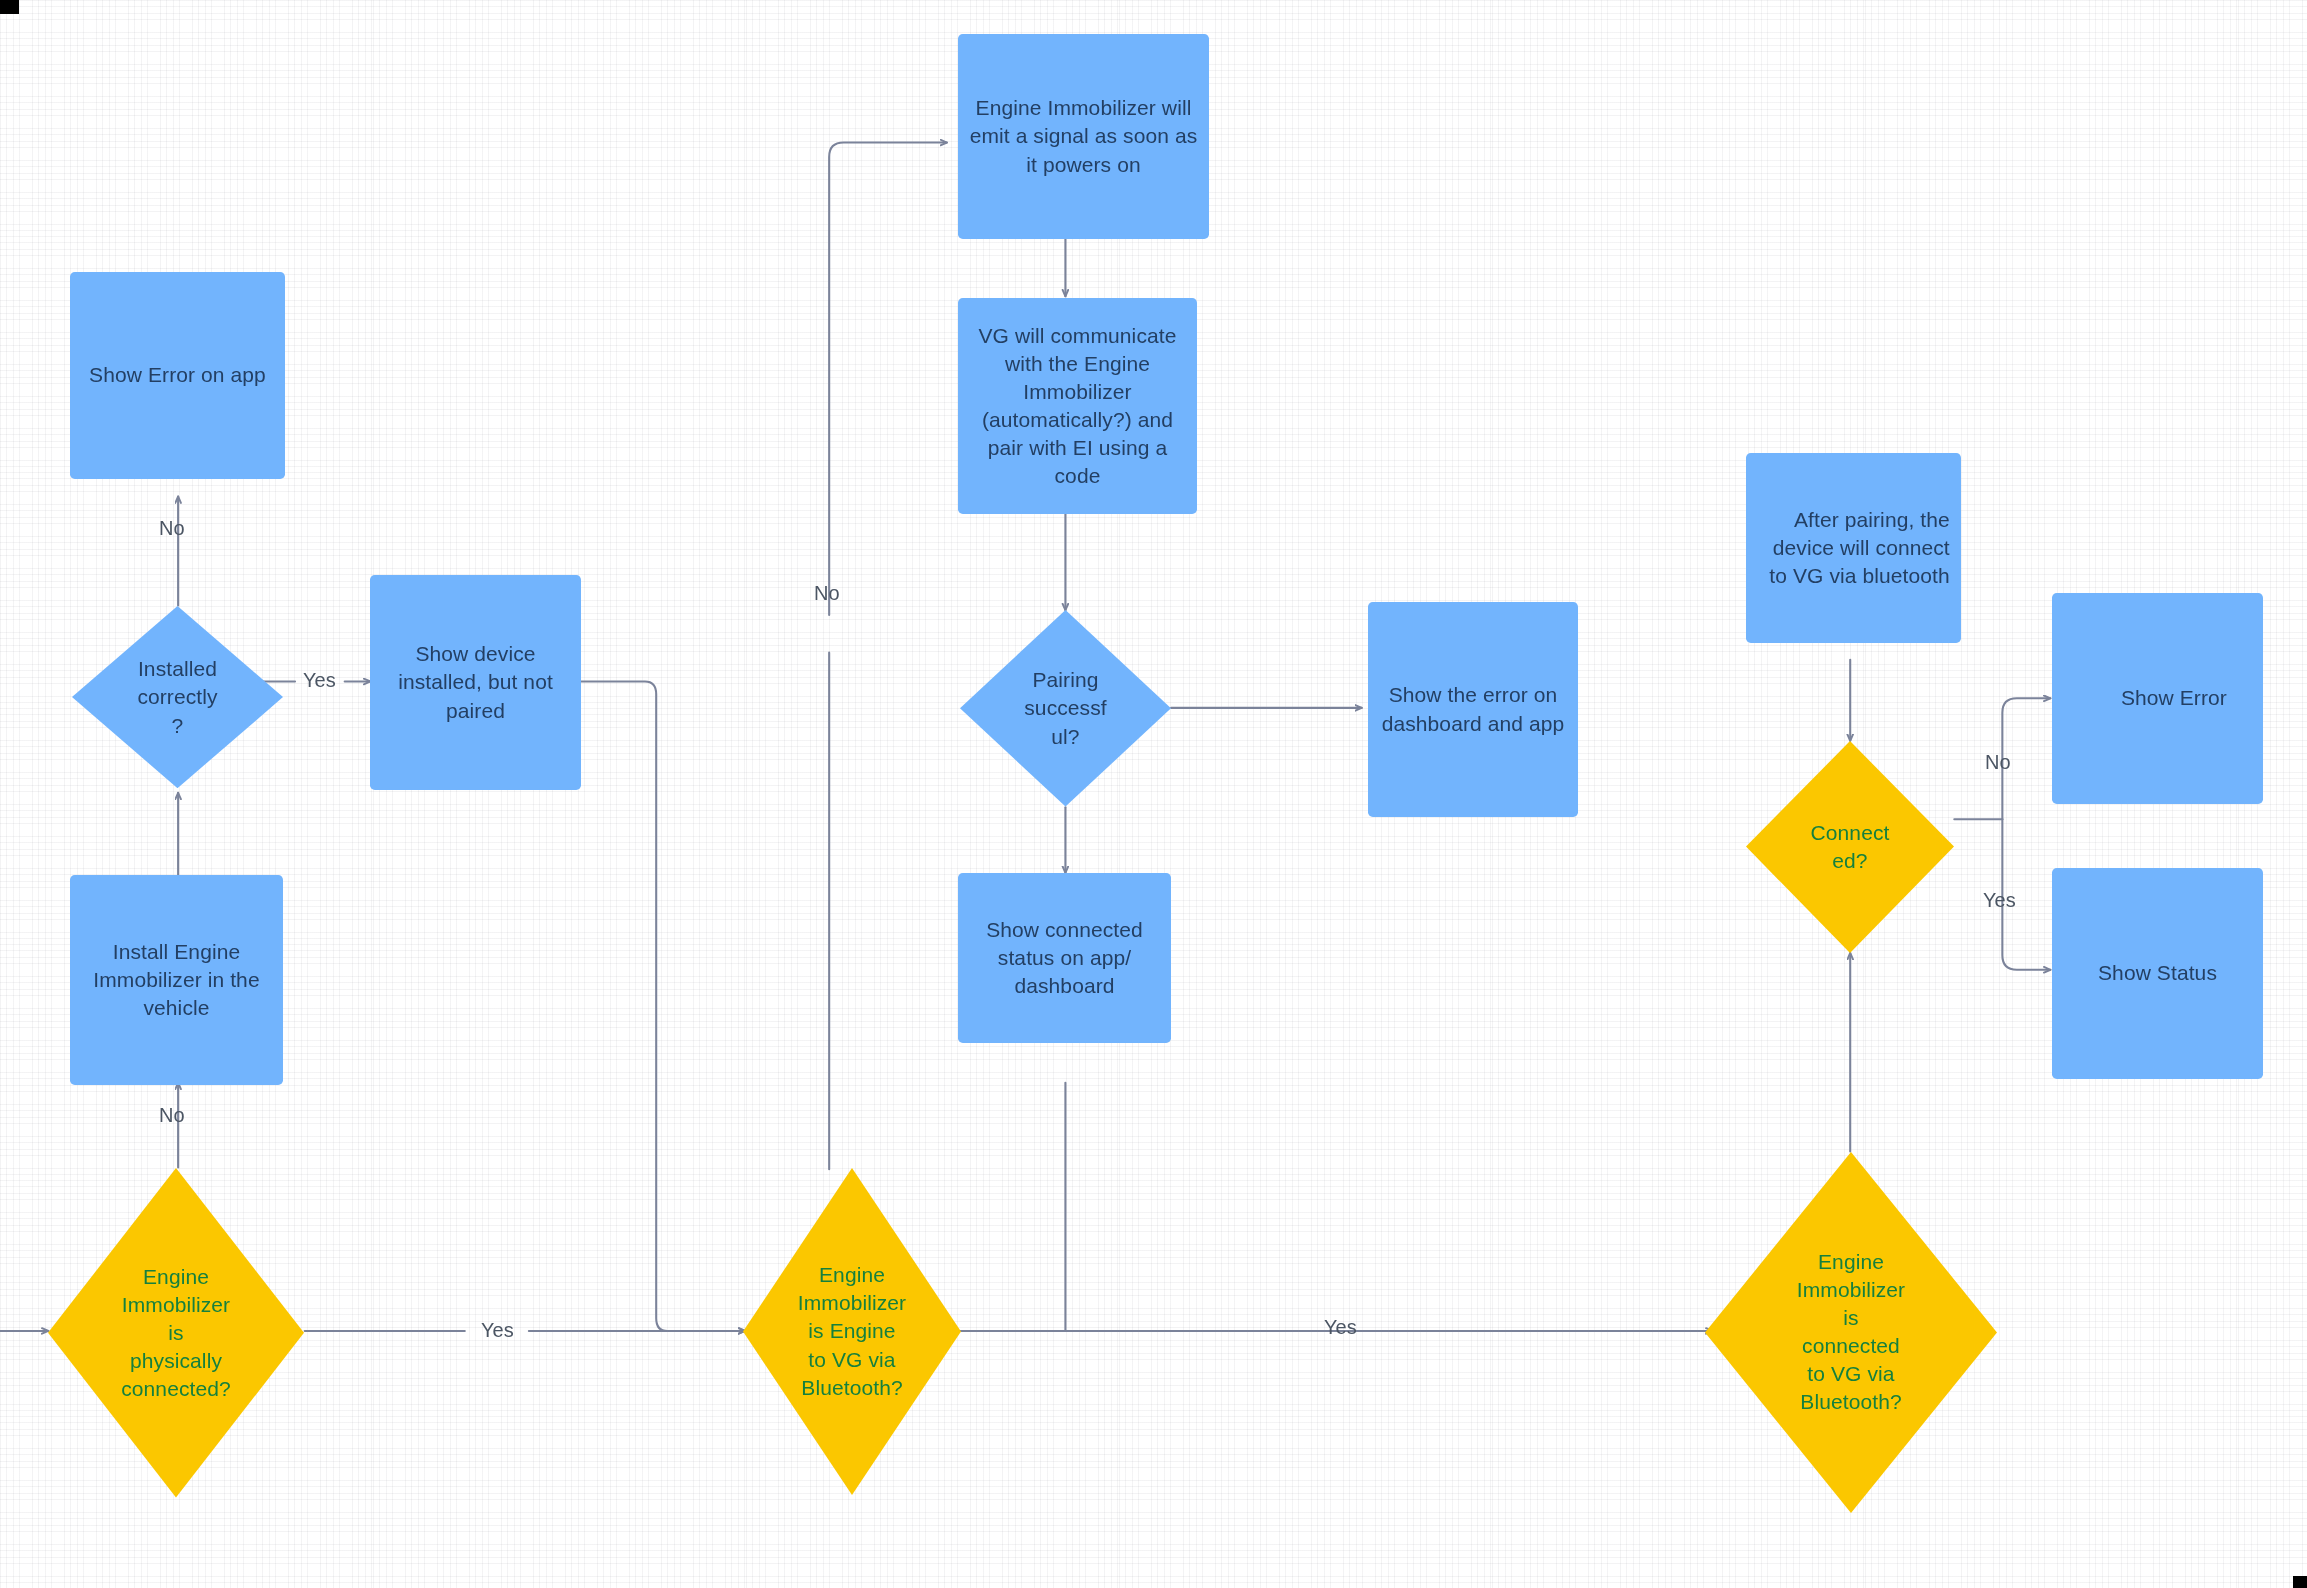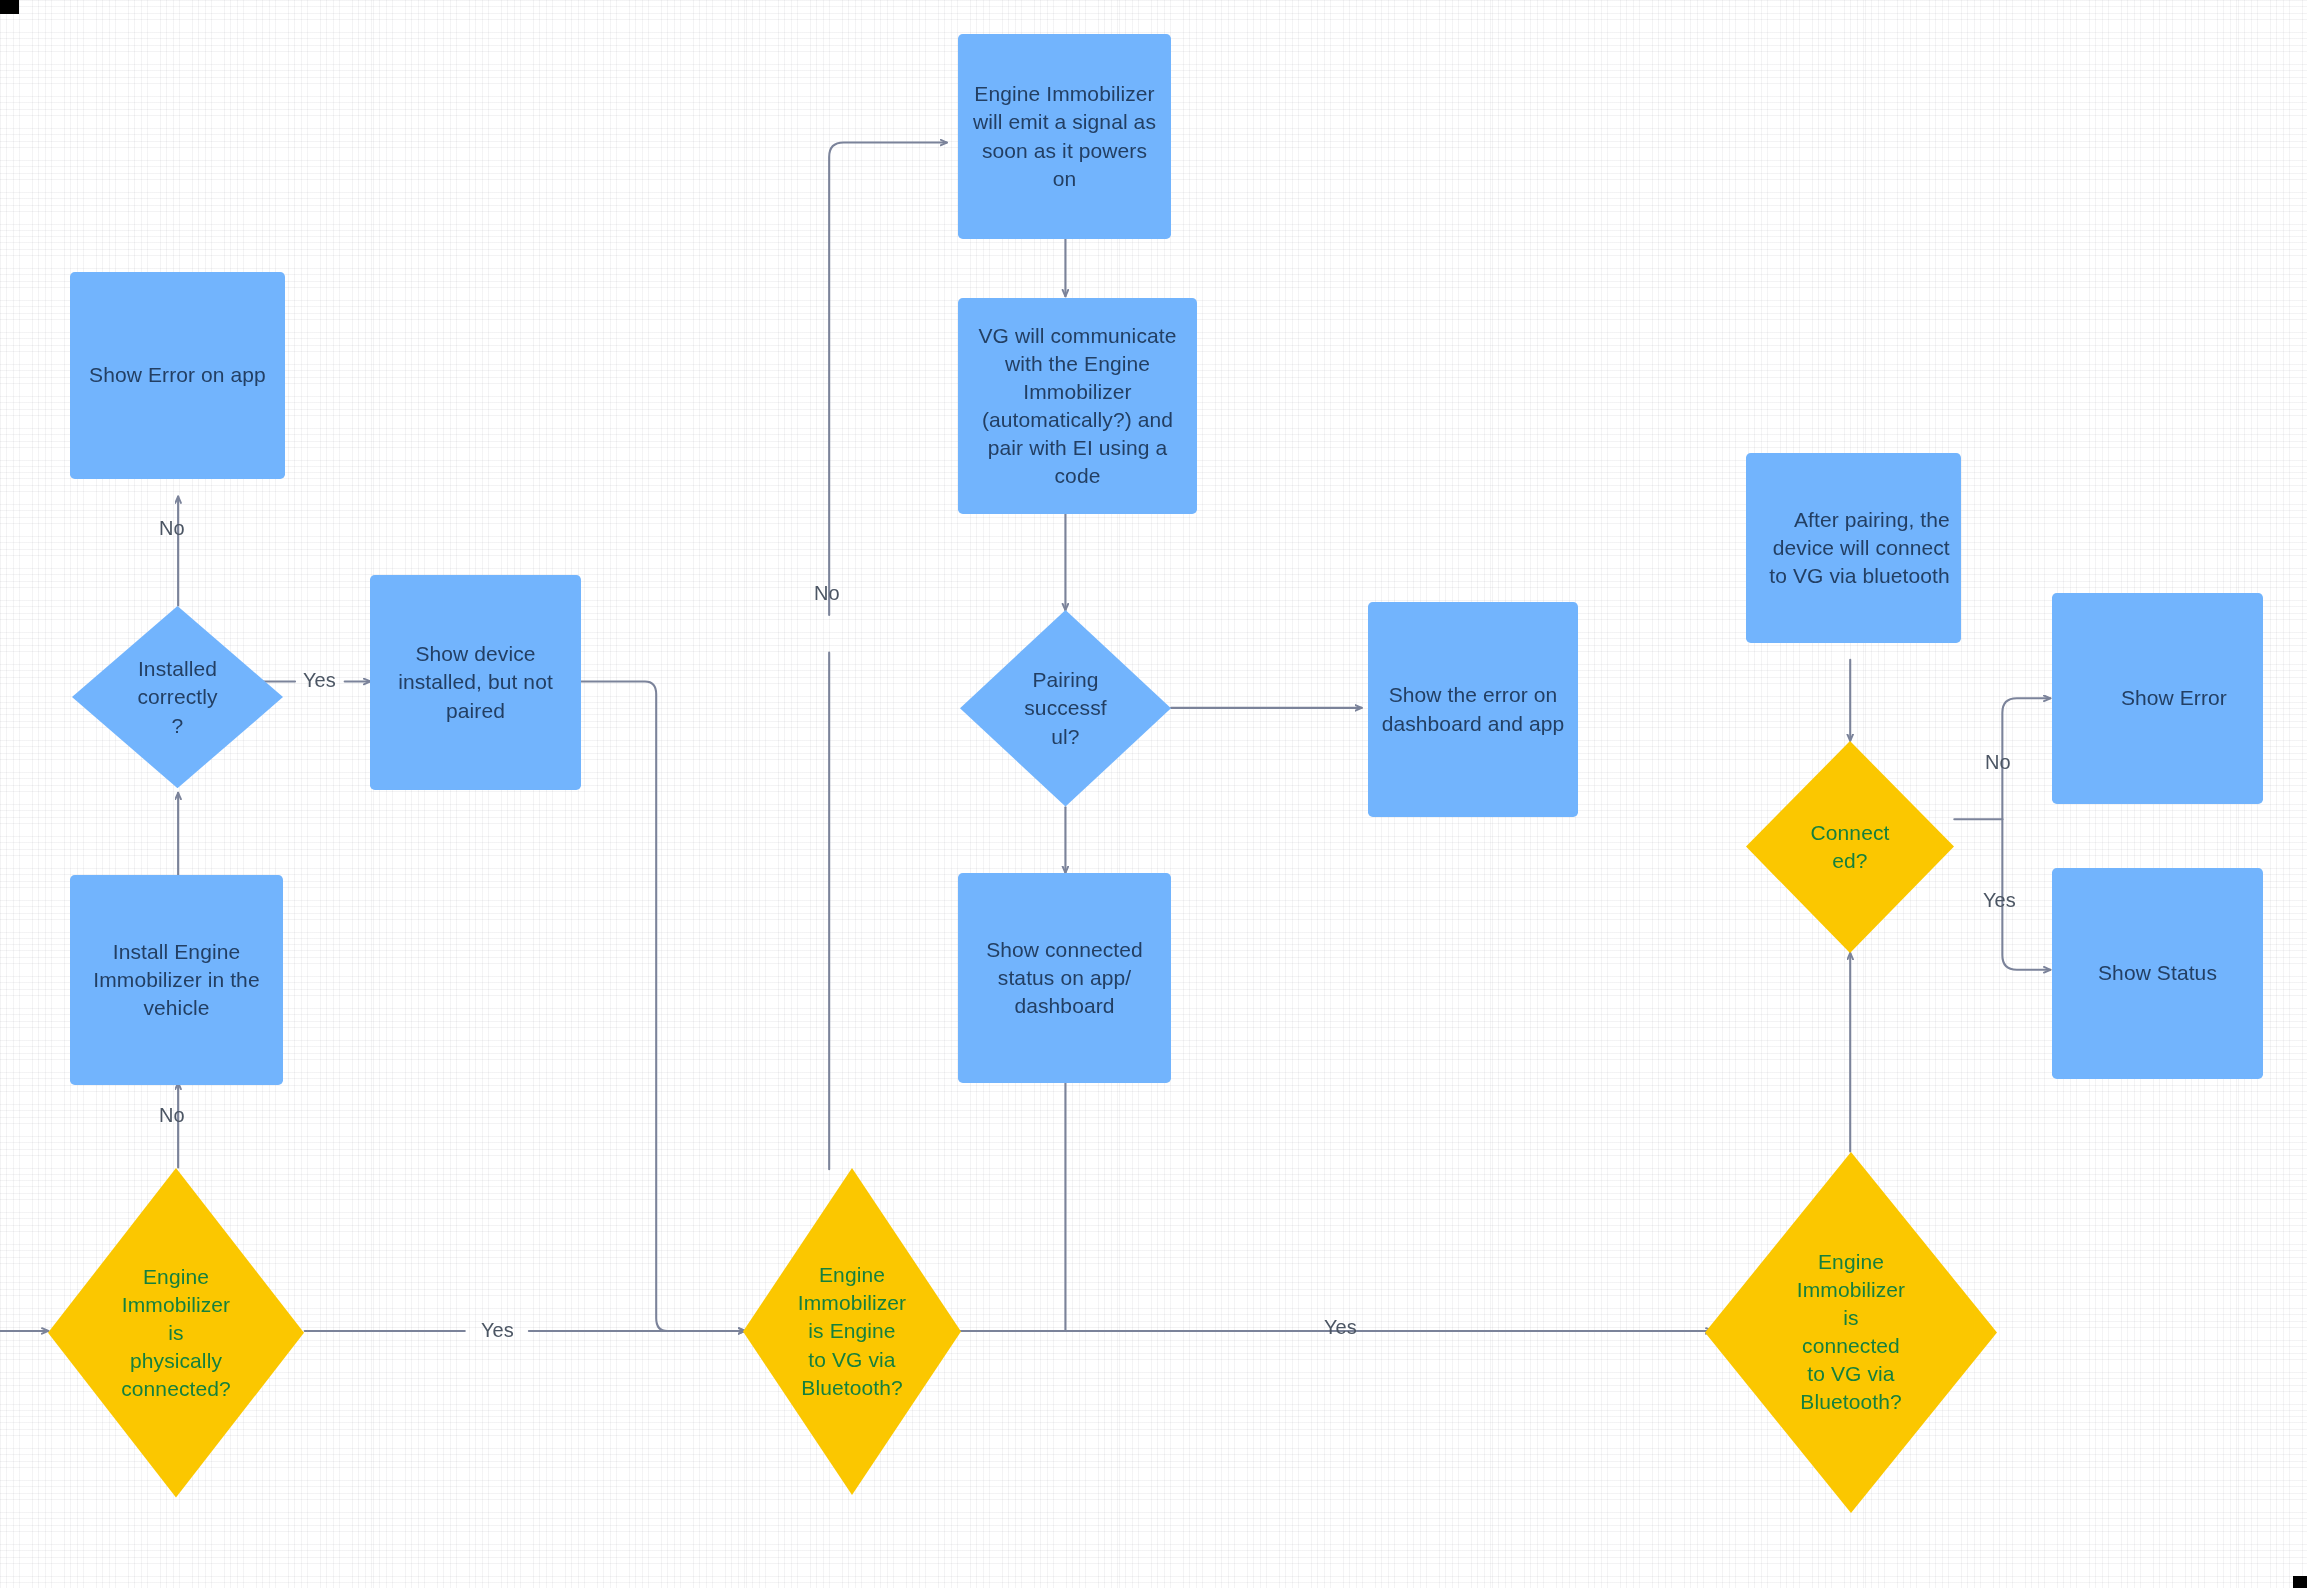--- a/index.html
+++ b/index.html
@@ -170,21 +170,21 @@
     </svg>
     <div class="diamond-label">
       <div>Engine</div>
       <div>Immobilizer</div>
       <div>is</div>
       <div>physically</div>
       <div>connected?</div>
     </div>
   </div>
 
-  <div class="node process" style="left:958px; top:34px; width:213px; height:205px;">
+  <div class="node process" style="left:958px; top:34px; width:251px; height:205px;">
     <span>Engine Immobilizer will emit a signal as soon as it powers on</span>
   </div>
 
   <div class="node process" style="left:958px; top:298px; width:239px; height:216px;">
     <span>VG will communicate with the Engine Immobilizer (automatically?) and pair with EI using a code</span>
   </div>
 
   <div class="node decision-blue" style="left:960px; top:610px; width:211px; height:197px;">
     <svg class="diamond-shape" viewBox="0 0 264 246" preserveAspectRatio="none">
       <polygon points="132,0 264,123 132,246 0,123" fill="#72b4fd"></polygon>
@@ -193,21 +193,21 @@
       <div>Pairing</div>
       <div>successf</div>
       <div>ul?</div>
     </div>
   </div>
 
   <div class="node process" style="left:1368px; top:602px; width:210px; height:215px;">
     <span>Show the error on dashboard and app</span>
   </div>
 
-  <div class="node process" style="left:958px; top:873px; width:213px; height:210px;">
+  <div class="node process" style="left:958px; top:873px; width:213px; height:170px;">
     <span>Show connected status on app/ dashboard</span>
   </div>
 
   <div class="node decision-yellow" style="left:743px; top:1168px; width:218px; height:327px;">
     <svg class="diamond-shape" viewBox="0 0 272 408" preserveAspectRatio="none">
       <polygon points="136,0 272,204 136,408 0,204" fill="#fbc700"></polygon>
     </svg>
     <div class="diamond-label">
       <div>Engine</div>
       <div>Immobilizer</div>

